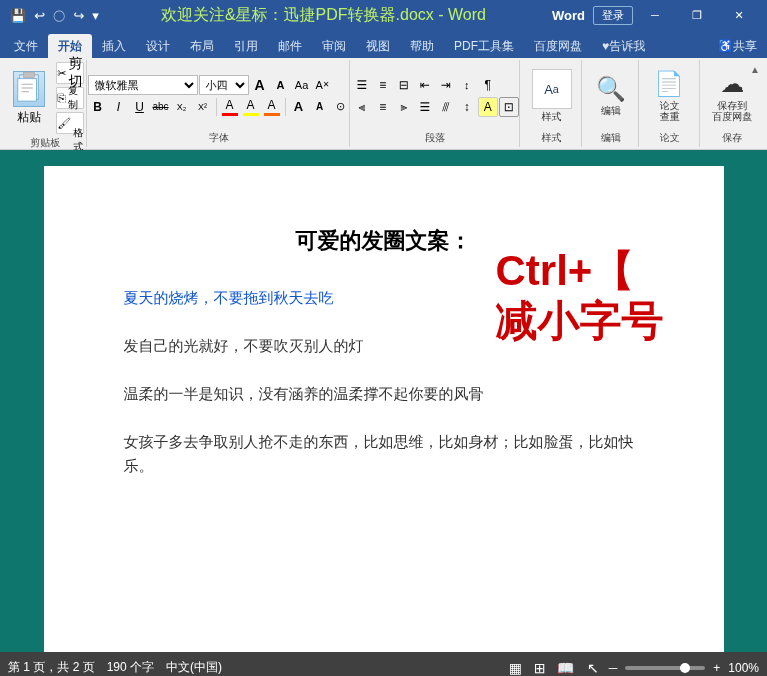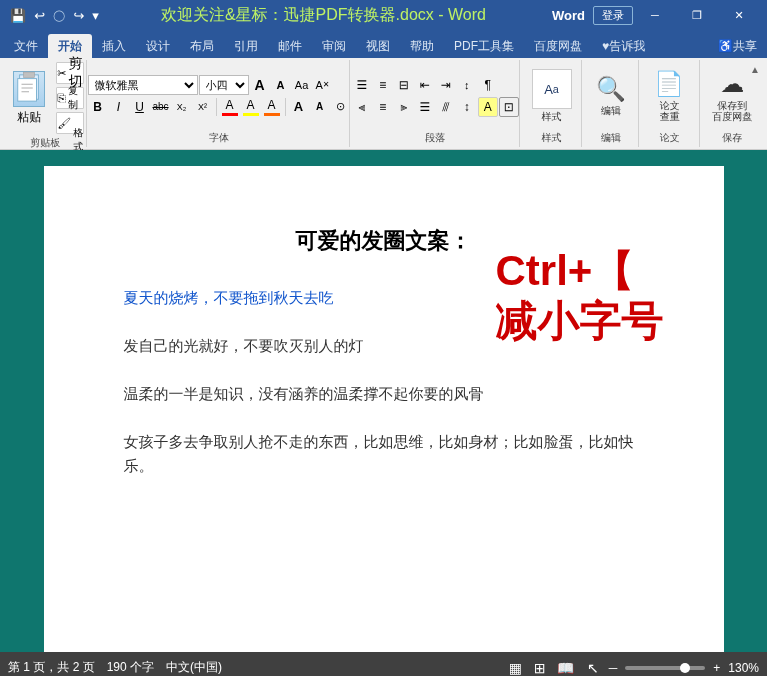--- a/index.html
+++ b/index.html
@@ -573,15 +573,15 @@
   <div class="status-right">
     <span class="view-btn">▦</span>
     <span class="view-btn">⊞</span>
     <span class="view-btn">📖</span>
     <span class="view-btn">↖</span>
     <span style="font-size:12px;">─</span>
     <div class="zoom-slider">
       <div class="zoom-thumb"></div>
     </div>
     <span style="font-size:12px;">+</span>
-    <span>130%</span>
+    <span>100%</span>
   </div>
 </div>
 
 </body></html>

